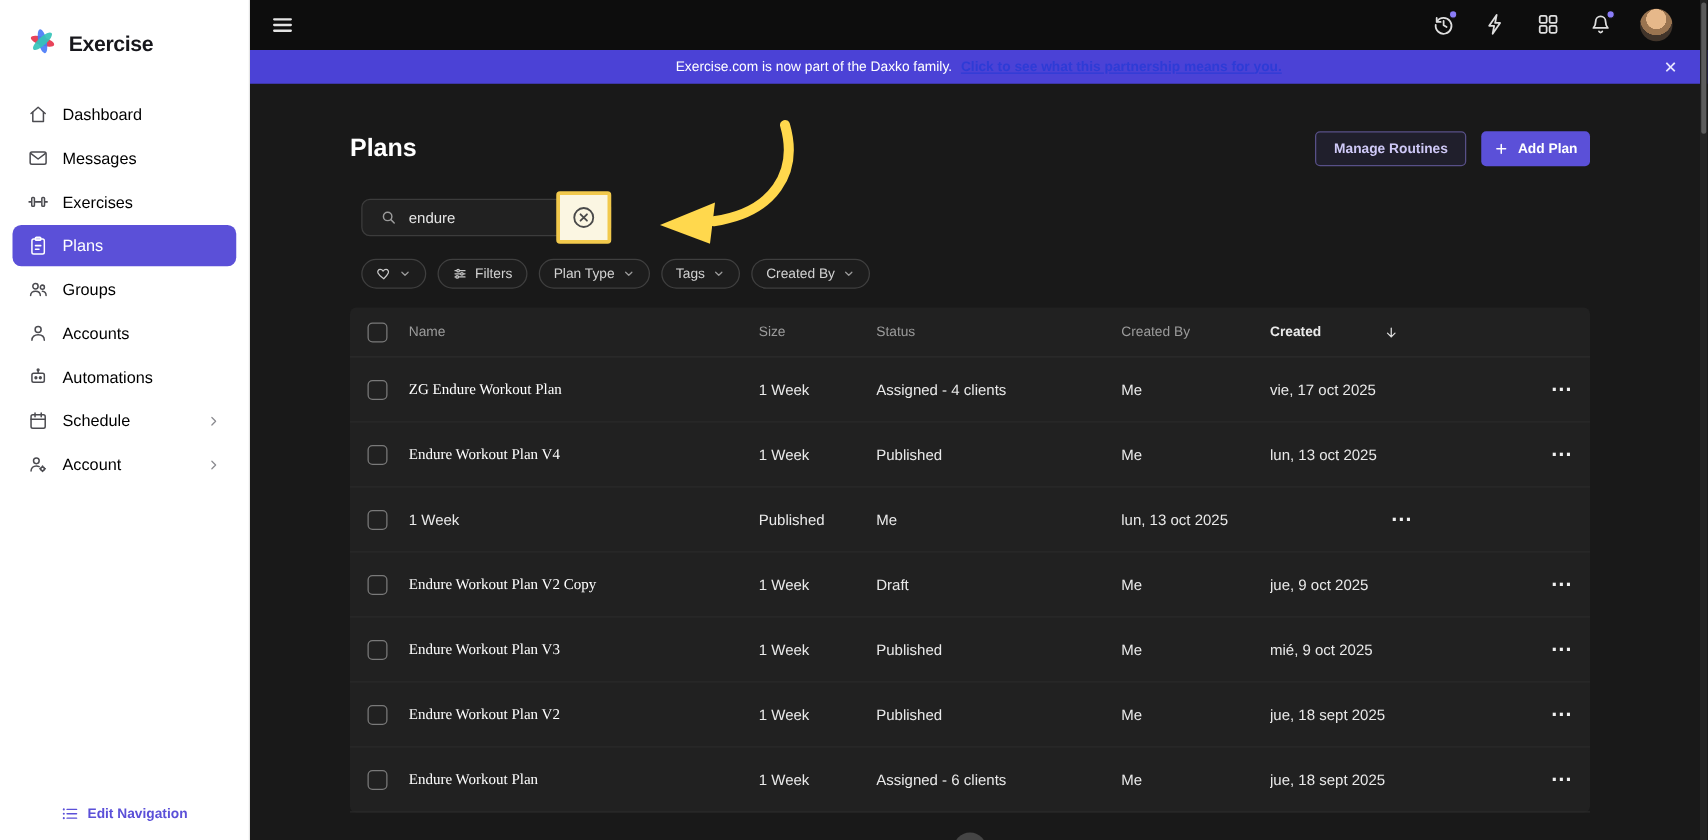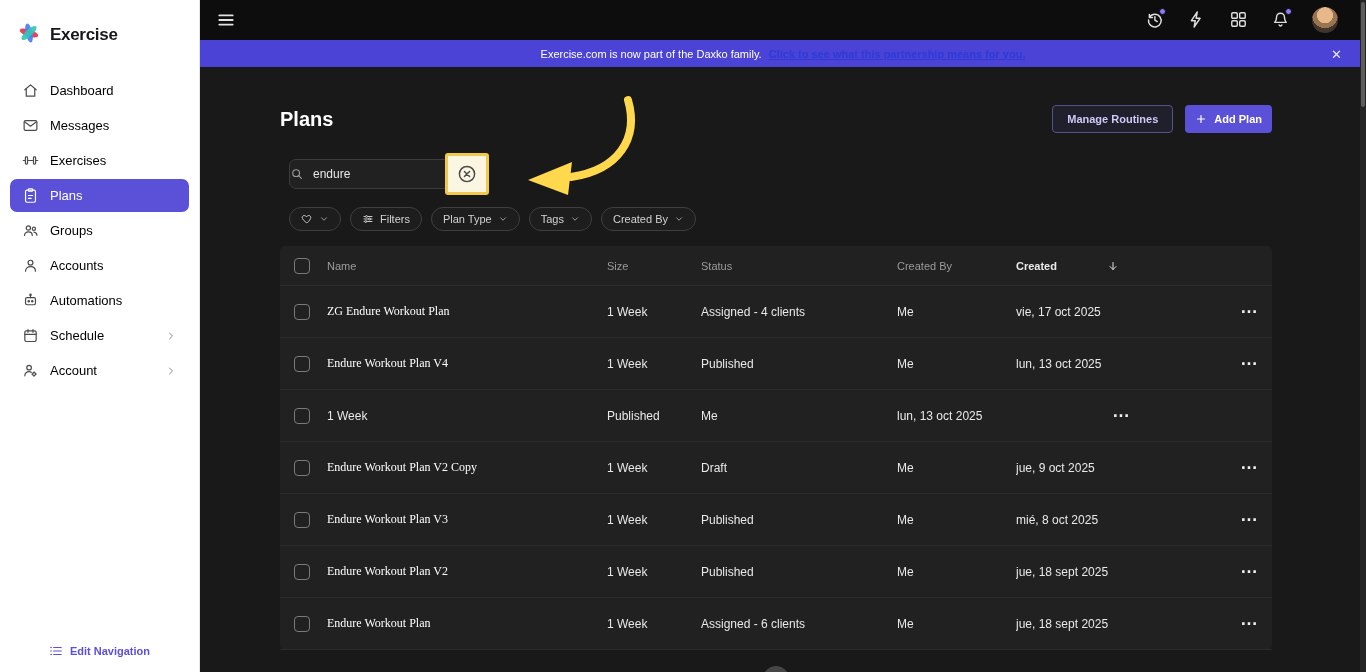--- a/index.html
+++ b/index.html
@@ -1,21 +1,21 @@
 <!DOCTYPE html>
 <html><head>
 <meta charset="utf-8">
 <style>
   * { margin:0; padding:0; box-sizing:border-box; }
   html,body { width:1366px; height:672px; overflow:hidden; }
   body { position:relative; background:#191919; font-family:"Liberation Sans", sans-serif; }
 
   
   .sidebar { position:absolute; left:0; top:0; bottom:0; width:200px; background:#ffffff; border-right:1px solid #e6e6e6; z-index:6; }
-  .logo { display:flex; align-items:center; gap:8px; padding:20px 20px 12px 16px; cursor:pointer; }
+  .logo { display:flex; align-items:center; gap:8px; padding:20px 20px 12px 21px; cursor:pointer; }
   .logo-text { font-size:17px; font-weight:800; color:#17171c; letter-spacing:-0.3px; }
   .nav { margin-top:12px; }
   .nav-item { display:flex; align-items:center; gap:11px; margin:2px 10px; padding:8px 12px; border-radius:7px; color:#000000; font-size:13px; cursor:pointer; }
   .nav-item .nav-icon { width:17px; height:17px; color:#4b4b50; flex:0 0 17px; }
   .nav-item.active { background:#5b50d8; color:#ffffff; }
   .nav-item.active .nav-icon { color:#ffffff; }
   .nav-item .chev { margin-left:auto; width:12px; height:12px; color:#8b8b90; }
   .edit-nav { position:absolute; bottom:14px; left:0; width:100%; display:flex; justify-content:center; align-items:center; gap:7px; color:#5b50d8; font-size:11px; font-weight:700; cursor:pointer; }
   .edit-nav svg { width:14px; height:14px; }
 
@@ -37,21 +37,21 @@
 
   
   .main { position:absolute; left:200px; right:0; top:67px; bottom:0; background:#191919; }
   .page-head { position:absolute; left:80px; right:94px; top:38px; display:flex; align-items:center; justify-content:space-between; }
   .page-title { font-size:20px; font-weight:700; color:#ffffff; }
   .head-actions { display:flex; align-items:center; gap:12px; }
   .btn-outline { height:28px; padding:0 14px; font-size:11px; font-weight:700; color:#cfc9f7; background:#201f2c; border:1px solid #585088; border-radius:4px; cursor:pointer; font-family:inherit; }
   .btn-primary { height:28px; padding:0 10px; display:flex; align-items:center; gap:7px; font-size:11px; font-weight:700; color:#ffffff; background:#5b50d8; border:none; border-radius:4px; cursor:pointer; font-family:inherit; }
   .btn-primary svg { width:12px; height:12px; }
 
-  .search-box { position:absolute; left:89px; top:92px; width:200px; height:30px; display:flex; align-items:center; gap:9px; padding:0 0; background:#212121; border:1px solid #3c3c3c; border-radius:7px; cursor:text; }
+  .search-box { position:absolute; left:89px; top:92px; width:200px; height:30px; display:flex; align-items:center; gap:9px; padding:0 14px; background:#212121; border:1px solid #3c3c3c; border-radius:7px; cursor:text; }
   .search-box svg { width:14px; height:14px; color:#9a9a9a; flex:0 0 14px; }
   .search-value { font-size:12px; color:#e6e6e6; }
 
   .annotation-box { position:absolute; left:245px; top:86px; width:44px; height:42px; border:3px solid #f2c94c; background:#fbf6e2; border-radius:3px; display:flex; align-items:center; justify-content:center; z-index:3; }
   .clear-btn { width:22px; height:22px; background:none; border:none; color:#4a4a4a; cursor:pointer; padding:0; }
   .clear-btn svg { width:22px; height:22px; }
 
   .filter-row { position:absolute; left:89px; top:140px; display:flex; align-items:center; gap:9px; }
   .pill { height:24px; display:flex; align-items:center; gap:6px; padding:0 11px; border:1px solid #3f3f3f; border-radius:13px; background:#1d1d1d; color:#d2d2d2; font-size:11px; cursor:pointer; font-family:inherit; }
   .pill svg { width:12px; height:12px; color:#c9c9c9; }
@@ -394,21 +394,21 @@
     </div>
 
     <div class="trow">
       <div>
           <span class="checkbox"></span>
         </div>
       <div class="td name">Endure Workout Plan V3</div>
       <div class="td">1 Week</div>
       <div class="td">Published</div>
       <div class="td">Me</div>
-      <div class="td">mié, 8 oct 2025</div>
+      <div class="td">mié, 9 oct 2025</div>
       <button class="menu-dots">⋯</button>
     </div>
 
     <div class="trow">
       <div>
           <span class="checkbox"></span>
         </div>
       <div class="td name">Endure Workout Plan V2</div>
       <div class="td">1 Week</div>
       <div class="td">Published</div>

